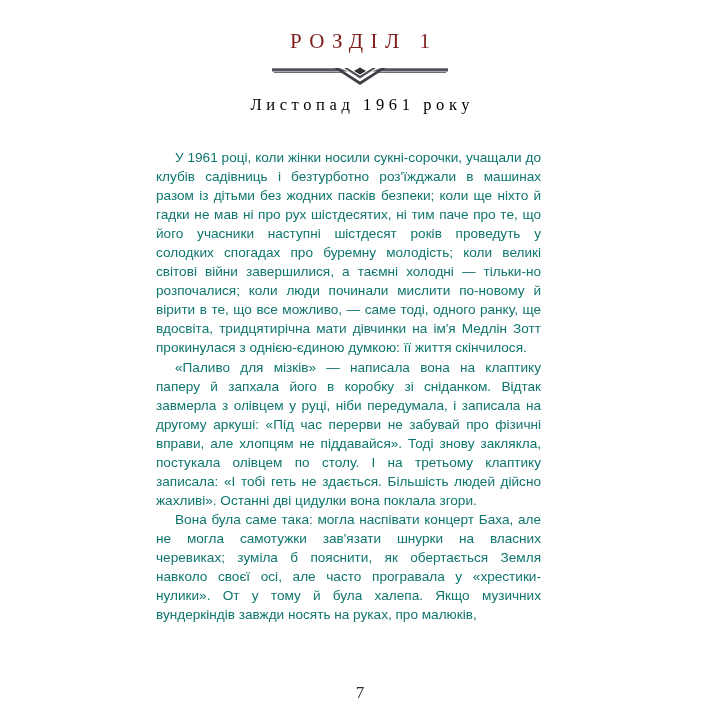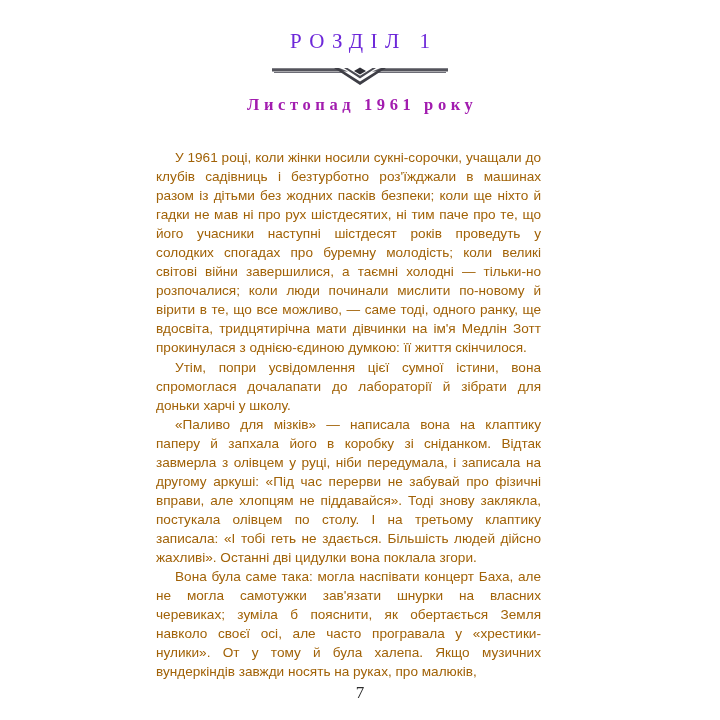--- a/index.html
+++ b/index.html
@@ -29,58 +29,58 @@
     padding-top: 28px;
     text-align: center;
   }
 
   .chapter-title {
     font-family: "Liberation Serif", serif;
     font-size: 21px;
     line-height: 26px;
     letter-spacing: 7.5px;
     text-indent: 7.5px;
-    color: #6d28d9;
+    color: #7f1d1d;
     margin: 0;
     font-weight: 400;
   }
 
   
   .ornament {
     width: 176px;
     height: 26px;
     margin: 6px auto 0 auto;
     display: block;
   }
 
   .chapter-subtitle {
     font-family: "Liberation Serif", serif;
     font-size: 16.5px;
     line-height: 22px;
     letter-spacing: 4.6px;
     text-indent: 4.6px;
-    color: #a21caf;
+    color: #000000;
     margin: 8px 0 0 0;
-    font-weight: 700;
+    font-weight: 400;
   }
 
   
   .body-text {
     position: absolute;
     left: 156px;
     top: 148px;
     width: 385px;
   }
 
   .body-text p {
     margin: 0;
     font-family: "Liberation Sans", sans-serif;
     font-size: 13.6px;
     line-height: 19.05px;
-    color: #a16207;
+    color: #0f766e;
     text-align: justify;
     text-indent: 19px;
     hyphens: manual;
     -webkit-hyphens: manual;
   }
 
   
   .folio {
     position: absolute;
     left: 0;
@@ -114,20 +114,19 @@
       <path d="M72 8 L88 18.6 L104 8 L100.5 8 L88 15.8 L75.5 8 Z" fill="#4a4a52"></path>
 
       <path d="M88 7.5 L94 11 L88 14.6 L82 11 Z" fill="#2f2f36"></path>
     </svg>
 
     <div class="chapter-subtitle">Листопад 1961 року</div>
   </div>
 
   <div class="body-text">
     <p>У 1961 році, коли жінки носили сукні-сорочки, учащали до клубів садівниць і безтурботно роз'їжджали в машинах разом із дітьми без жодних пасків безпеки; коли ще ніхто й гадки не мав ні про рух шістдесятих, ні тим паче про те, що його учасники наступні шістдесят років проведуть у солодких спогадах про буремну молодість; коли великі світові війни завершилися, а таємні холодні — тільки-но розпочалися; коли люди починали мислити по-новому й вірити в те, що все можливо, — саме тоді, одного ранку, ще вдосвіта, тридцятирічна мати дівчинки на ім'я Медлін Зотт прокинулася з однією-єдиною думкою: її життя скінчилося.</p>
-    <p>Утім, попри усвідомлення цієї сумної істини, вона спромоглася дочалапати до лабораторії й зібрати для доньки харчі у школу.</p>
     <p>«Паливо для мізків» — написала вона на клаптику паперу й запхала його в коробку зі сніданком. Відтак завмерла з олівцем у руці, ніби передумала, і записала на другому аркуші: «Під час перерви не забувай про фізичні вправи, але хлопцям не піддавайся». Тоді знову заклякла, постукала олівцем по столу. І на третьому клаптику записала: «І тобі геть не здається. Більшість людей дійсно жахливі». Останні дві цидулки вона поклала згори.</p>
     <p>Вона була саме така: могла наспівати концерт Баха, але не могла самотужки зав'язати шнурки на власних черевиках; зуміла б пояснити, як обертається Земля навколо своєї осі, але часто програвала у «хрестики-нулики». От у тому й була халепа. Якщо музичних вундеркіндів завжди носять на руках, про малюків,</p>
   </div>
 
   <div class="folio">7</div>
 
 </div>
 
 </body></html>

